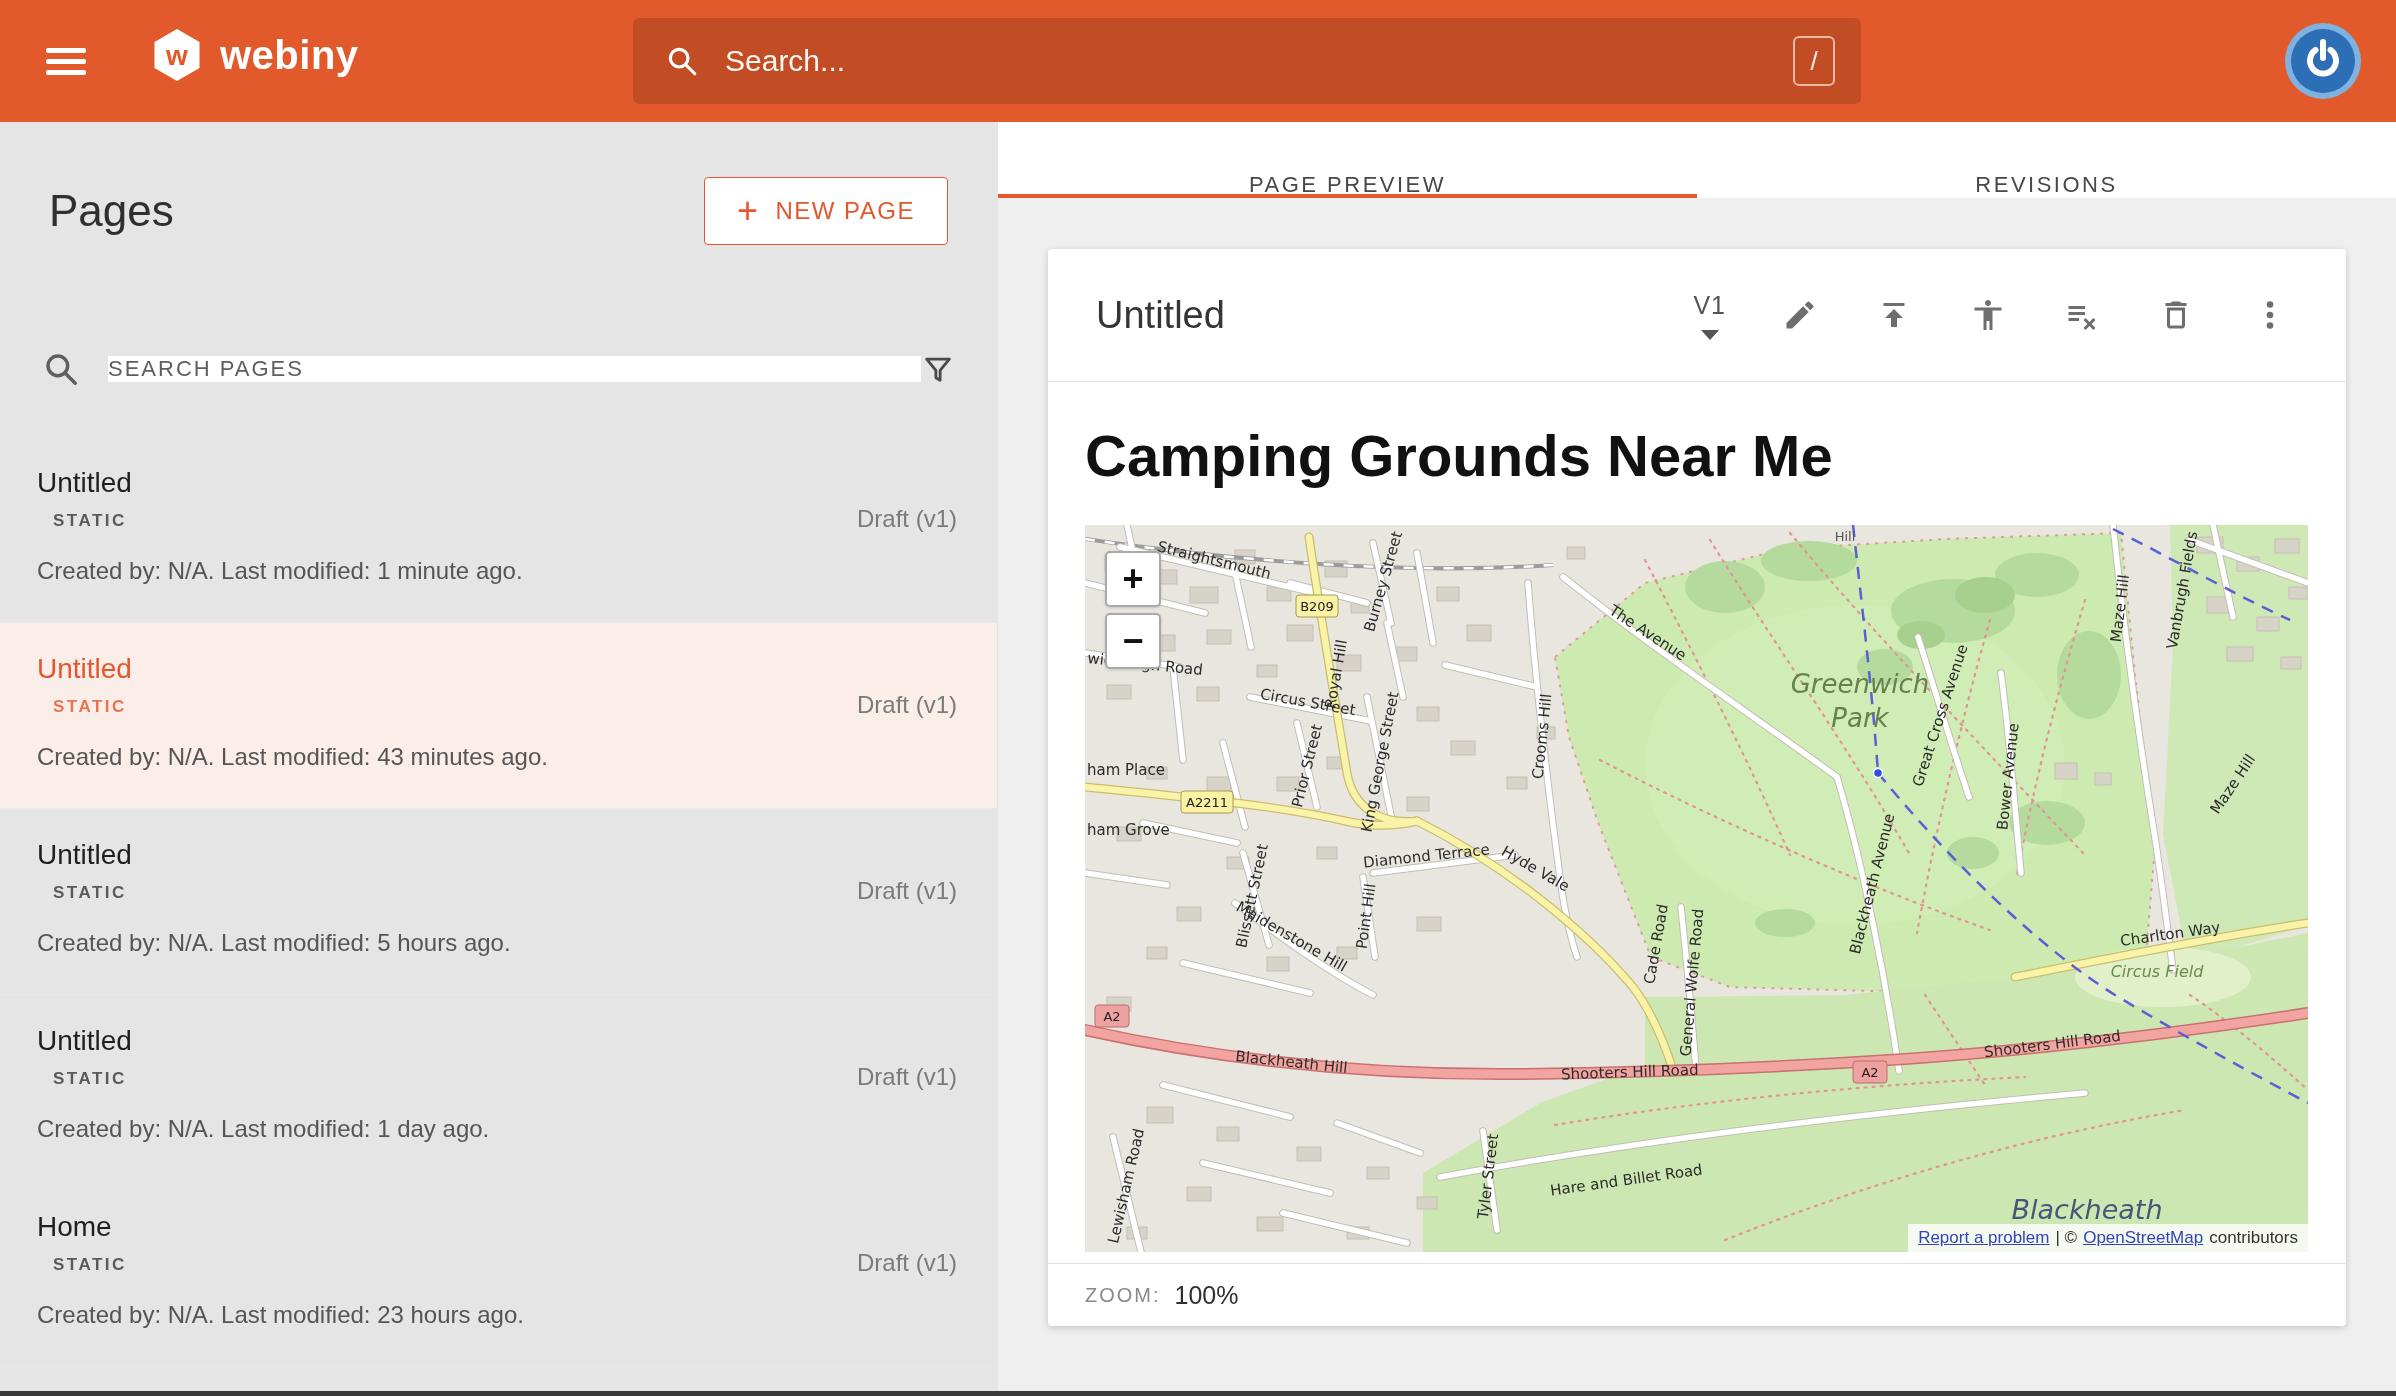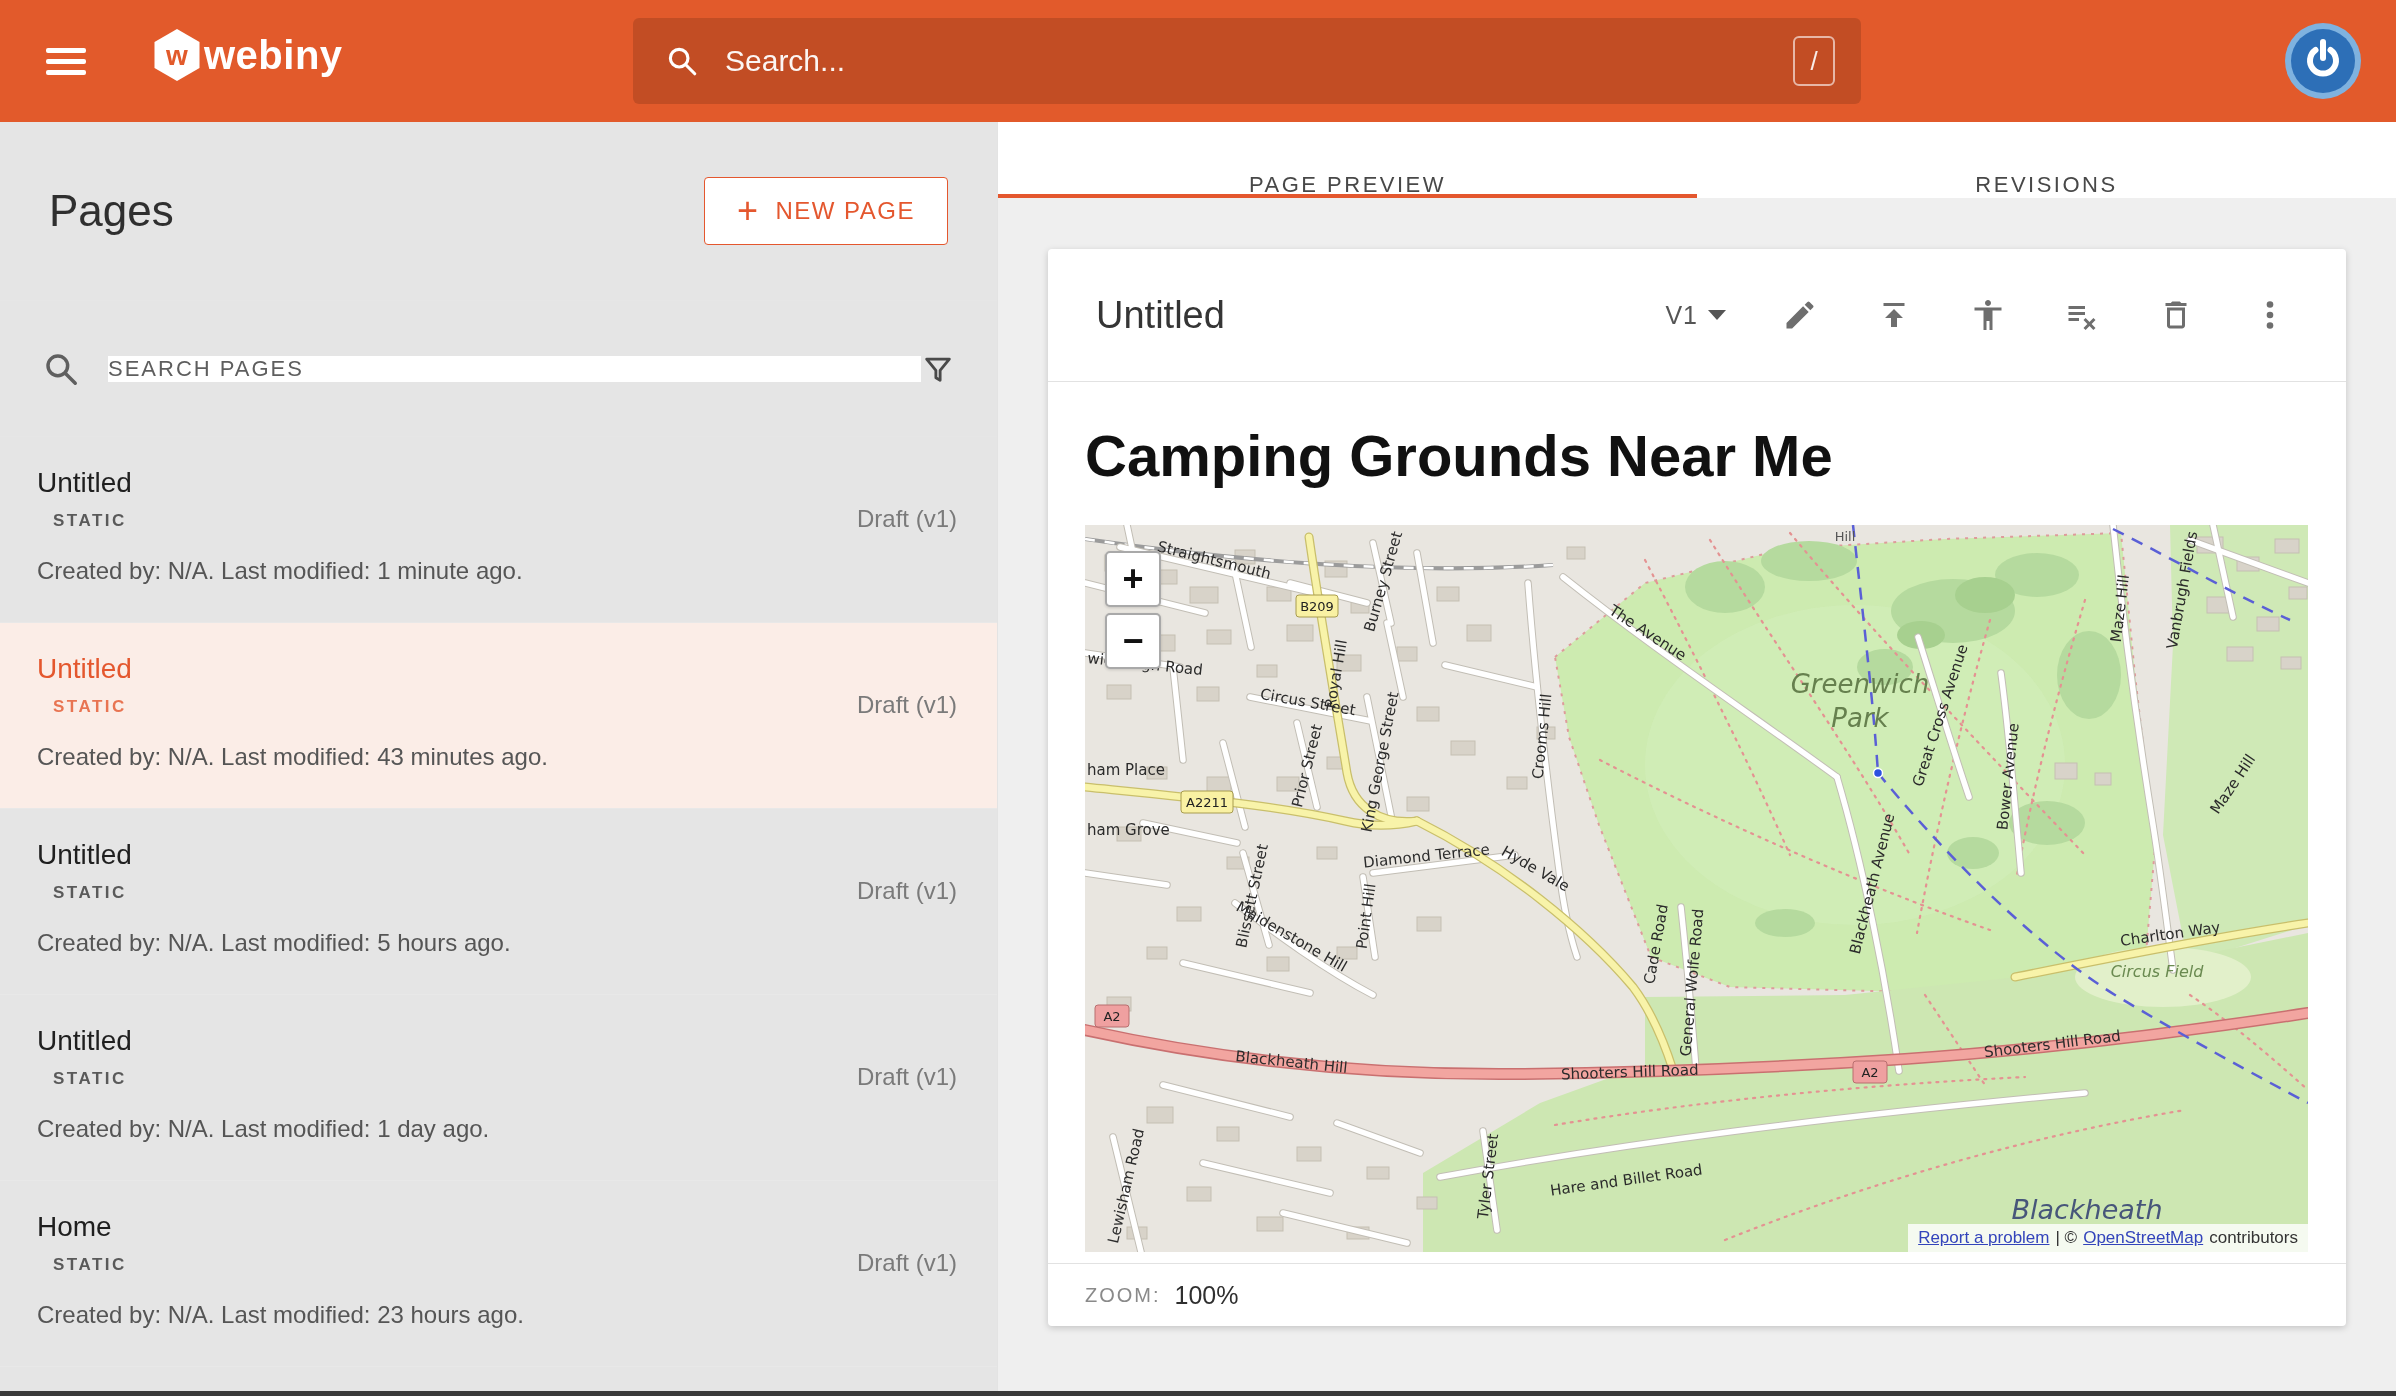--- a/index.html
+++ b/index.html
@@ -4,21 +4,21 @@
 <style>
   * { box-sizing: border-box; margin: 0; padding: 0; }
   html,body { width:2396px; height:1396px; overflow:hidden; background:#fff;
     font-family:"Liberation Sans",sans-serif; }
 
   
   .topbar { position:relative; height:122px; background:#E25A2B; display:flex; align-items:center; }
   .hamburger { position:absolute; left:46px; top:37px; width:46px; height:48px; background:none; border:none; cursor:pointer; }
   .hamburger span { display:block; width:40px; height:5px; background:#fff; border-radius:2px; margin:6px 0; }
   .brand { position:absolute; left:150px; top:26px; display:flex; align-items:center; }
-  .brand-text { color:#fff; font-size:40px; font-weight:bold; margin-left:0; letter-spacing:.5px; }
+  .brand-text { color:#fff; font-size:40px; font-weight:bold; margin-left:16px; letter-spacing:.5px; }
   .gsearch { position:absolute; left:633px; top:18px; width:1228px; height:86px; background:rgba(0,0,0,.14); border-radius:6px; display:flex; align-items:center; }
   .gsearch svg { margin-left:32px; }
   .gsearch input { flex:1; background:transparent; border:none; outline:none; color:#fff; font-size:30px; margin-left:26px; font-family:inherit; }
   .gsearch input::placeholder { color:rgba(255,255,255,.95); }
   .kbd { width:42px; height:50px; border:2px solid rgba(255,255,255,.6); border-radius:6px; color:rgba(255,255,255,.9); font-size:26px; display:flex; align-items:center; justify-content:center; margin-right:26px; }
   .avatar { position:absolute; right:34px; top:22px; width:78px; height:78px; border-radius:50%; cursor:pointer; }
 
   
   .main { display:flex; height:1274px; }
   .left { width:998px; border-right:1px solid #E3E3E3; background:#e5e5e5; }
@@ -43,21 +43,21 @@
 
   
   .tabs { height:76px; background:#fff; display:flex;align-items:flex-end; }
   .tab { flex:1; display:flex; align-items:center; justify-content:center; font-size:22px; letter-spacing:2.5px; color:#484848; position:relative; cursor:pointer; }
   .tab.active::after { content:""; position:absolute; left:0; right:0; bottom:0; height:4px; background:#E4572E; }
   .preview-area { flex:1; position:relative; }
   .card { position:absolute; left:50px; top:51px; width:1298px; height:1077px; background:#fff; border-radius:4px; box-shadow:0 2px 7px rgba(0,0,0,.18); }
   .card-head { height:133px; display:flex; align-items:center; padding:0 56px 0 48px; border-bottom:1px solid #E2E2E2; }
   .card-title { font-size:38px; color:#353535; margin-right:auto; }
   .controls { display:flex; align-items:center; gap:54px; }
-  .version { display:flex; align-items:center; gap:10px; font-size:25px; color:#555; letter-spacing:1px; cursor:pointer; }
+  .version { display:flex; align-items:center; gap:10px; font-size:25px; color:#555; letter-spacing:1px; cursor:pointer;flex-direction:column; }
   .caret { width:0; height:0; border-left:9px solid transparent; border-right:9px solid transparent; border-top:10px solid #555; }
   .icon-btn { background:none; border:none; cursor:pointer; width:40px; height:40px; display:flex; align-items:center; justify-content:center; }
   .icon-btn svg { width:36px; height:36px; fill:#6E6E6E; }
   .card-body { padding:0 37px; }
   .card-body h2 { margin-top:40px; font-size:58px; font-weight:600; color:#111; }
   .map { position:relative; margin-top:36px; width:1223px; height:727px; overflow:hidden; background:#E9E6E0; cursor:grab; }
   .map-svg { display:block; width:1223px; height:727px; }
   .map-svg text { font-family:"DejaVu Sans",sans-serif; }
   .zoom-ctl { position:absolute; left:20px; top:26px; display:flex; flex-direction:column; gap:6px; }
   .zoom-ctl button { width:56px; height:56px; background:#fff; border:2px solid #A9A9A9; border-radius:5px; font-size:36px; font-weight:bold; color:#111; line-height:1; cursor:pointer; font-family:inherit; box-shadow:0 1px 3px rgba(0,0,0,.15); }

